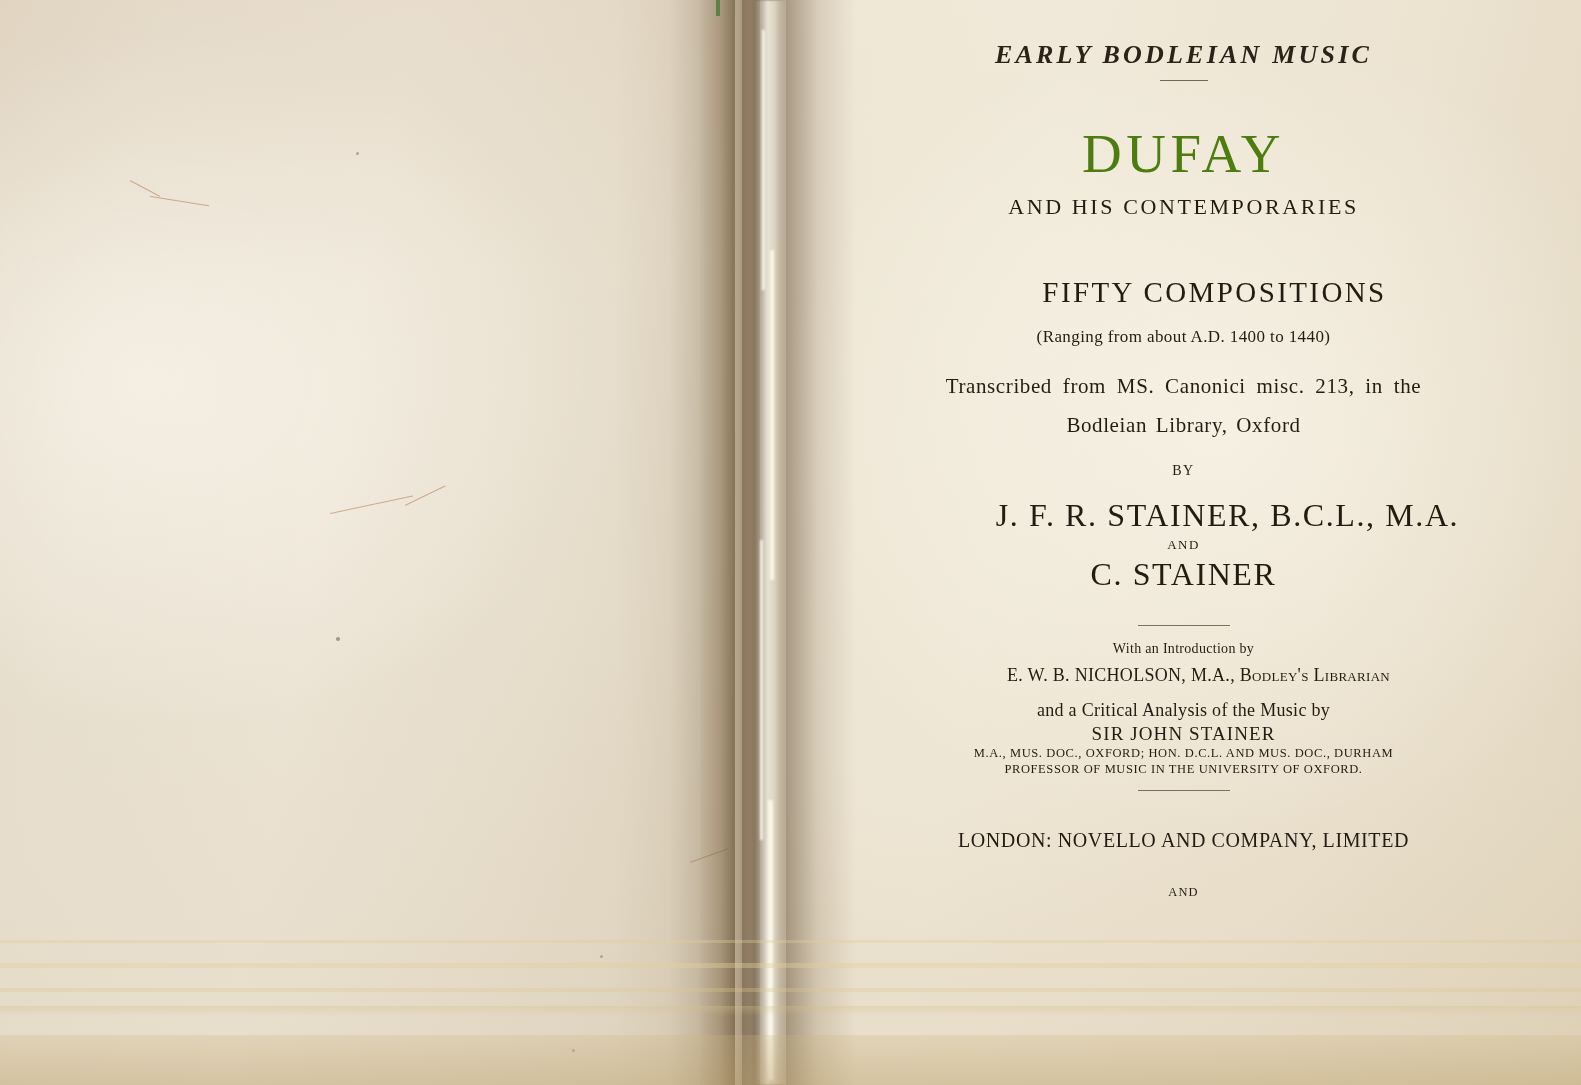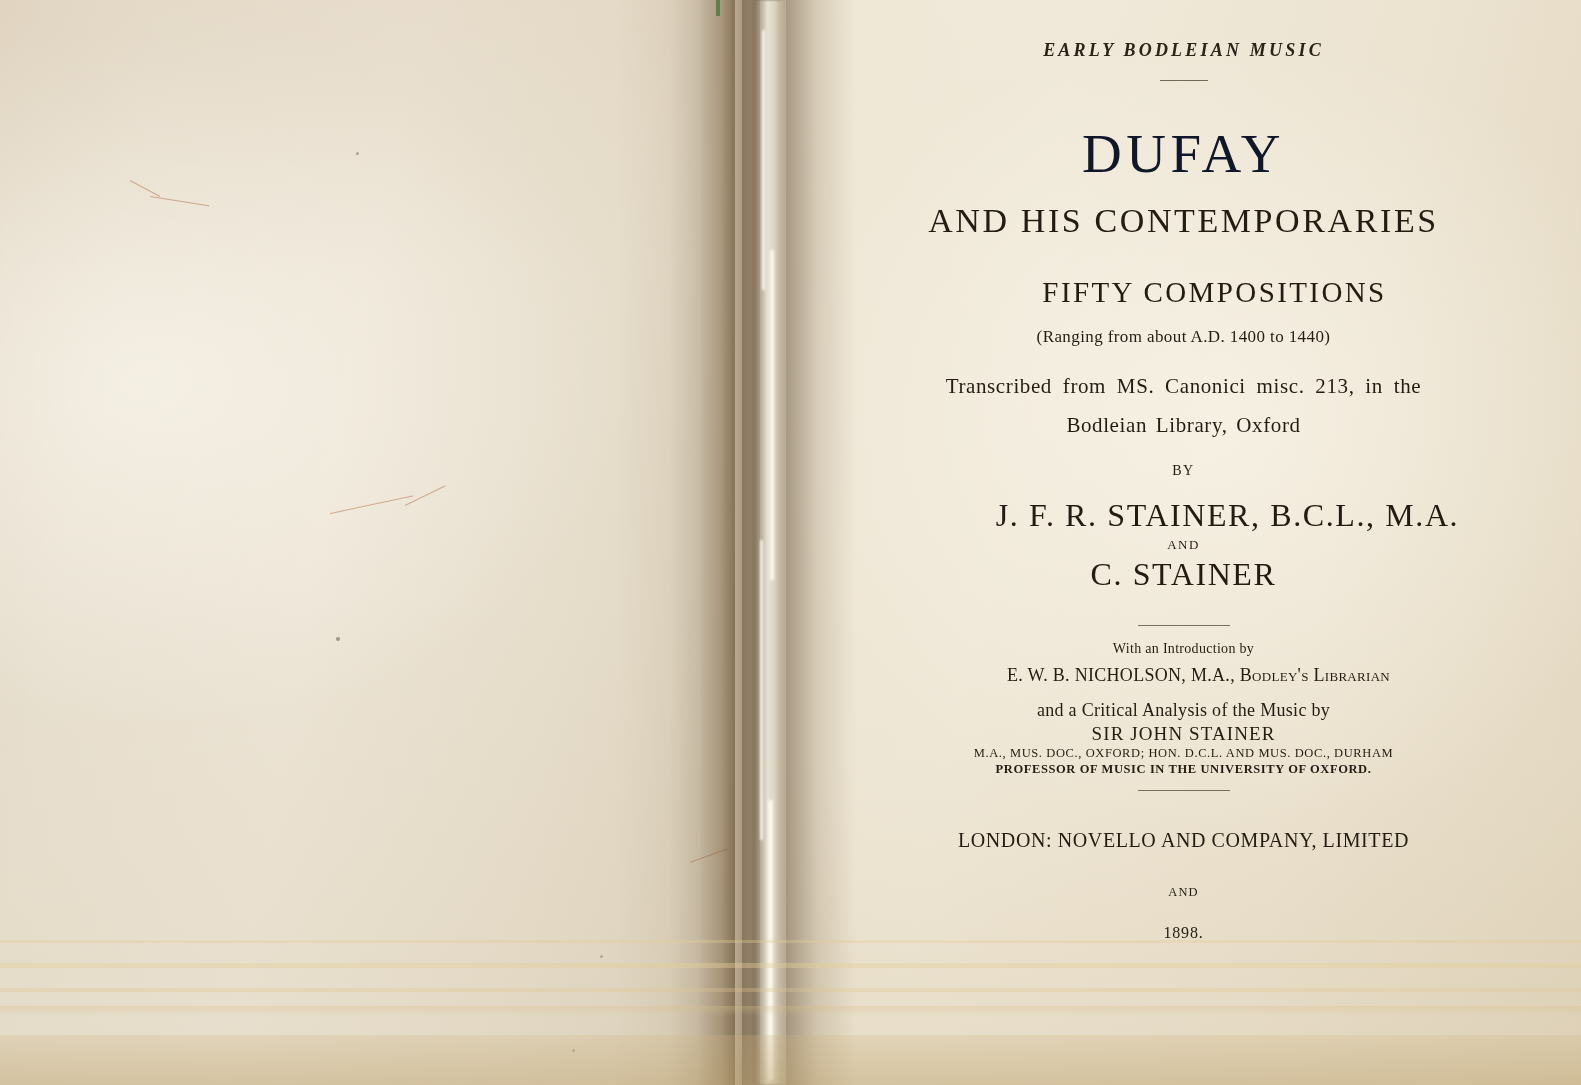--- a/index.html
+++ b/index.html
@@ -135,44 +135,44 @@
     position: absolute;
     width: 100%;
     left: 0;
     white-space: nowrap;
   }
   .series {
     top: 40px;
     font-family: "Liberation Serif", serif;
     font-style: italic;
     font-weight: bold;
-    font-size: 18px;
+    font-size: 26px;
     letter-spacing: 3.2px;
     color: #2b2218;
     text-align: center;
   }
   .rule-top {
     position: absolute;
     top: 80px;
     left: 50%;
     transform: translateX(-50%);
     width: 48px;
     height: 1px;
     background: #4a3c2a;
     opacity: 0.75;
   }
   .main-title {
     top: 122px;
     font-size: 55px;
     letter-spacing: 4.5px;
-    color: #0f172a;
+    color: #4d7c0f;
   }
   .subtitle1 {
-    top: 202px;
-    font-size: 34px;
+    top: 194px;
+    font-size: 22px;
     letter-spacing: 2.6px;
   }
   .subtitle2 {
     top: 276px;
     font-size: 29px;
     letter-spacing: 2.4px;
     margin-left: 31px;
   }
   .range {
     top: 327px;
@@ -220,21 +220,21 @@
     width: 92px;
     height: 1px;
     background: #4a3c2a;
     opacity: 0.7;
   }
   .intro1 { top: 641px; font-size: 14px; letter-spacing: 0.3px; }
   .intro2 { top: 665px; font-size: 18px; letter-spacing: 0.3px; margin-left: 15px; }
   .analysis { top: 700px; font-size: 18px; letter-spacing: 0.3px; }
   .sirjohn { top: 723px; font-size: 19px; letter-spacing: 1.1px; }
   .degrees1 { top: 746px; font-size: 12.5px; letter-spacing: 0.6px; }
-  .degrees2 { top: 762px; font-size: 12.5px; letter-spacing: 0.6px; font-weight: bold; }
+  .degrees2 { top: 762px; font-size: 12.5px; letter-spacing: 0.6px; }
   .rule-low {
     position: absolute;
     top: 790px;
     left: 50%;
     transform: translateX(-50%);
     width: 92px;
     height: 1px;
     background: #4a3c2a;
     opacity: 0.7;
   }
@@ -298,21 +298,20 @@
     <div class="tl intro1">With an Introduction by</div>
     <div class="tl intro2 sc">E. W. B. NICHOLSON, M.A., Bodley's Librarian</div>
     <div class="tl analysis">and a Critical Analysis of the Music by</div>
     <div class="tl sirjohn">SIR JOHN STAINER</div>
     <div class="tl degrees1">M.A., MUS. DOC., OXFORD; HON. D.C.L. AND MUS. DOC., DURHAM</div>
     <div class="tl degrees2">PROFESSOR OF MUSIC IN THE UNIVERSITY OF OXFORD.</div>
     <div class="rule-low"></div>
 
     <div class="tl pub1 sc">LONDON: NOVELLO AND COMPANY, LIMITED</div>
     <div class="tl pub-and">AND</div>
-    <div class="tl year">1898.</div>
   </div>
 
   <div class="band" style="top:940px; height:3px; background:rgba(225,205,150,0.35);"></div>
   <div class="band" style="top:963px; height:5px; background:rgba(228,208,152,0.40);"></div>
   <div class="band" style="top:988px; height:4px; background:rgba(220,198,142,0.32);"></div>
   <div class="band" style="top:1006px; height:10px; background:linear-gradient(180deg, rgba(214,192,138,0.35), rgba(214,192,138,0.0));"></div>
   <div class="band" style="top:1035px; height:50px; background:linear-gradient(180deg, rgba(206,182,130,0.25), rgba(190,164,112,0.45));"></div>
 
 </div>
 

